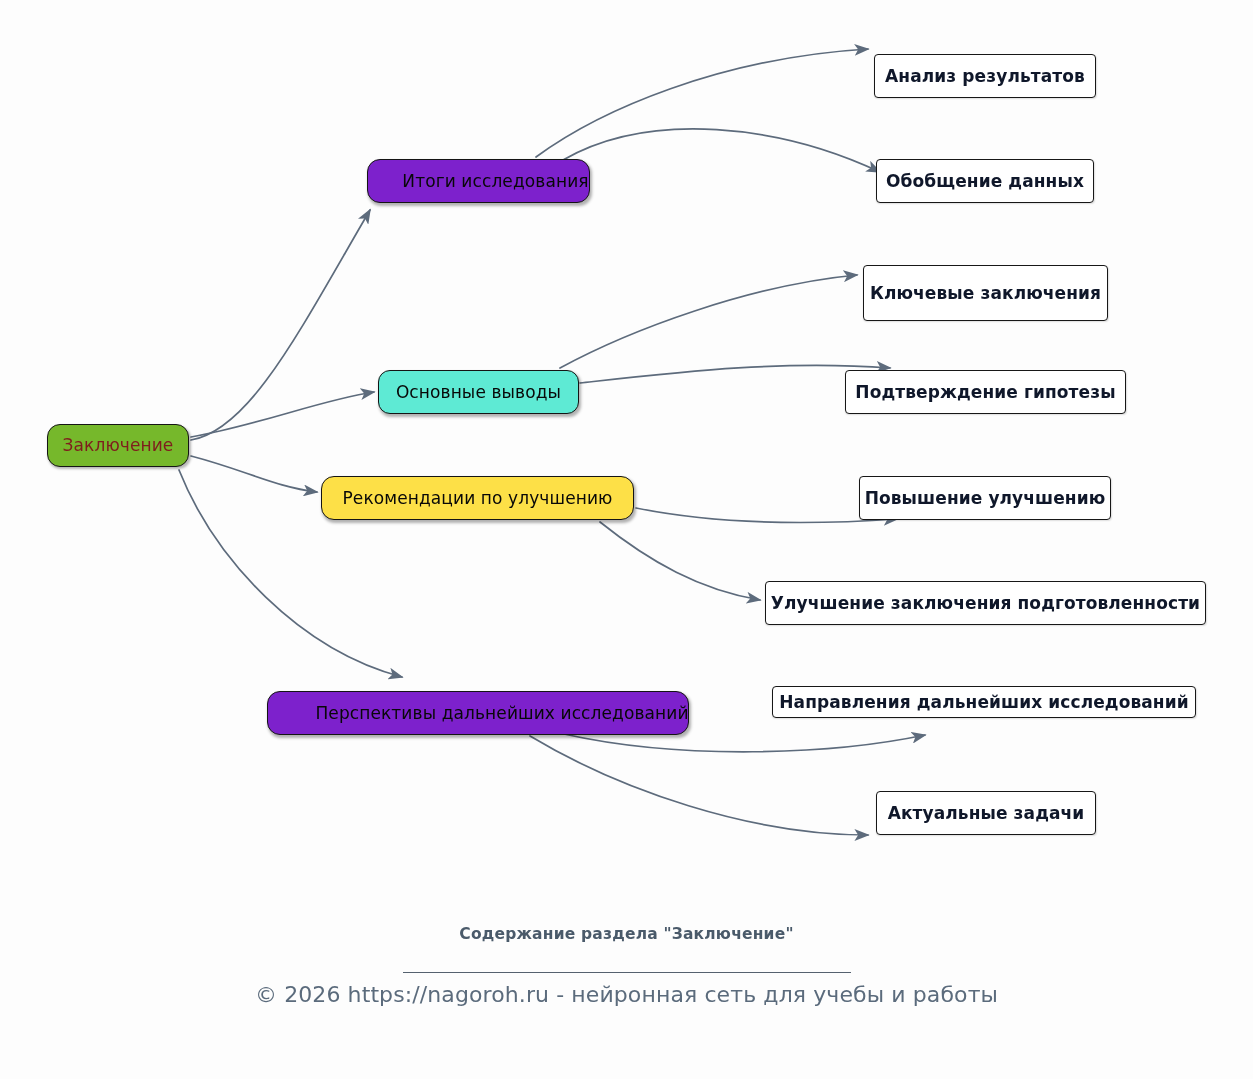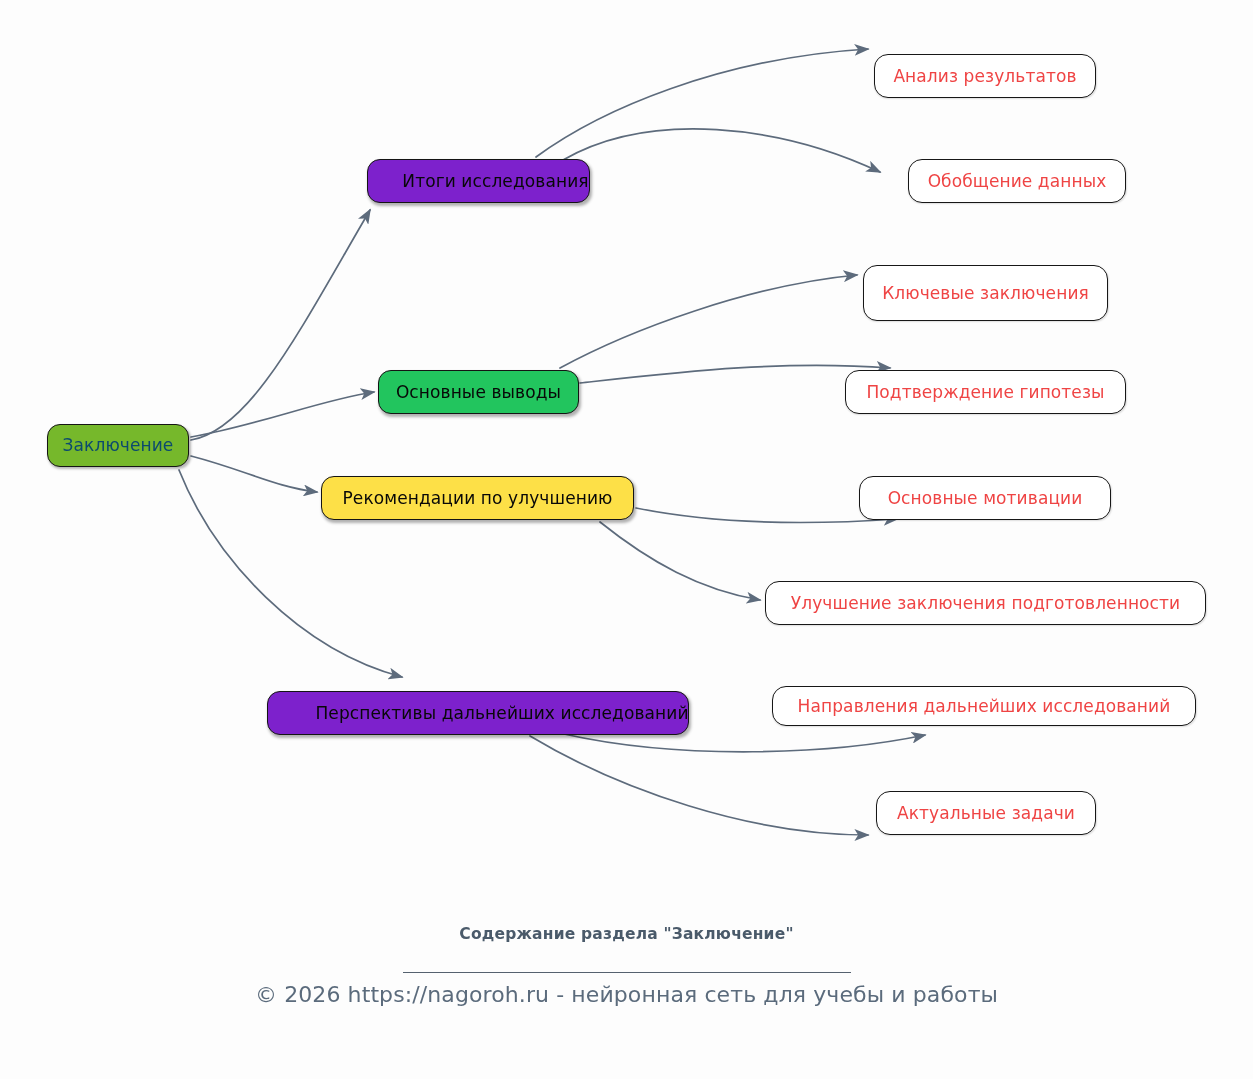--- a/index.html
+++ b/index.html
@@ -35,35 +35,36 @@
     justify-content: center;
     white-space: nowrap;
     border-radius: 13px;
     font-size: 17px;
     line-height: 1;
     letter-spacing: 0.1px;
   }
   .node-root {
     background: #76b82b;
     border: 1.4px solid #151515;
-    color: #0c4a6e;
+    color: #7f1d1d;
     box-shadow: 1.5px 2px 2.5px rgba(0,0,0,0.28);
   }
   .node-branch {
     background: #7d21cc;
     border: 1.4px solid #141414;
     color: #080808;
     box-shadow: 1.5px 2.5px 3px rgba(0,0,0,0.30);
   }
   .node-leaf {
     background: #ffffff;
     border: 1.6px solid #171717;
-    color: #ef4444;
-    border-radius: 14px;
+    color: #0f172a;
+    border-radius: 4px;
     box-shadow: 0.5px 1px 1.5px rgba(0,0,0,0.12);
+    font-weight: bold;
   }
   .footer-area {
     position: absolute;
     left: 0;
     width: 1253px;
     text-align: center;
   }
   .footer-title {
     top: 925px;
     font-size: 15.5px;
@@ -118,45 +119,45 @@
     <span>Заключение</span>
   </div>
 
   <div id="branch-layer">
       <div class="node node-branch" style="left: 367px; top: 159px; width: 223px; height: 44px; background: rgb(125, 33, 204); padding-left: 34px;">
         <span>Итоги исследования</span>
       </div>
       <div class="node node-leaf" style="left: 874px; top: 54px; width: 222px; height: 44px;">
         <span>Анализ результатов</span>
       </div>
-      <div class="node node-leaf" style="left: 876px; top: 159px; width: 218px; height: 44px; margin-left: 32px;">
+      <div class="node node-leaf" style="left: 876px; top: 159px; width: 218px; height: 44px;">
         <span>Обобщение данных</span>
       </div>
-      <div class="node node-branch" style="left: 378px; top: 370px; width: 201px; height: 44px; background: #22c55e;">
+      <div class="node node-branch" style="left: 378px; top: 370px; width: 201px; height: 44px; background: #5eead4; border-radius: 12px;">
         <span>Основные выводы</span>
       </div>
       <div class="node node-leaf" style="left: 863px; top: 265px; width: 245px; height: 56px;">
         <span>Ключевые заключения</span>
       </div>
       <div class="node node-leaf" style="left: 845px; top: 370px; width: 281px; height: 44px; justify-content: center;">
         <span>Подтверждение гипотезы</span>
       </div>
       <div class="node node-branch" style="left: 321px; top: 476px; width: 313px; height: 44px; background: #fde047;">
         <span>Рекомендации по улучшению</span>
       </div>
       <div class="node node-leaf" style="left: 859px; top: 476px; width: 252px; height: 44px;">
-        <span>Основные мотивации</span>
+        <span>Повышение улучшению</span>
       </div>
       <div class="node node-leaf" style="left: 765px; top: 581px; width: 441px; height: 44px;">
         <span>Улучшение заключения подготовленности</span>
       </div>
       <div class="node node-branch" style="left: 267px; top: 691px; width: 422px; height: 44px; background: rgb(125, 33, 204); padding-left: 48px;">
         <span>Перспективы дальнейших исследований</span>
       </div>
-      <div class="node node-leaf" style="left: 772px; top: 686px; width: 424px; height: 40px;">
+      <div class="node node-leaf" style="left: 772px; top: 686px; width: 424px; height: 32px;">
         <span>Направления дальнейших исследований</span>
       </div>
       <div class="node node-leaf" style="left: 876px; top: 791px; width: 220px; height: 44px;">
         <span>Актуальные задачи</span>
       </div>
     </div>
 
   <div class="footer-area footer-title">Содержание раздела "Заключение"</div>
 
   <div class="footer-area footer-divider">

